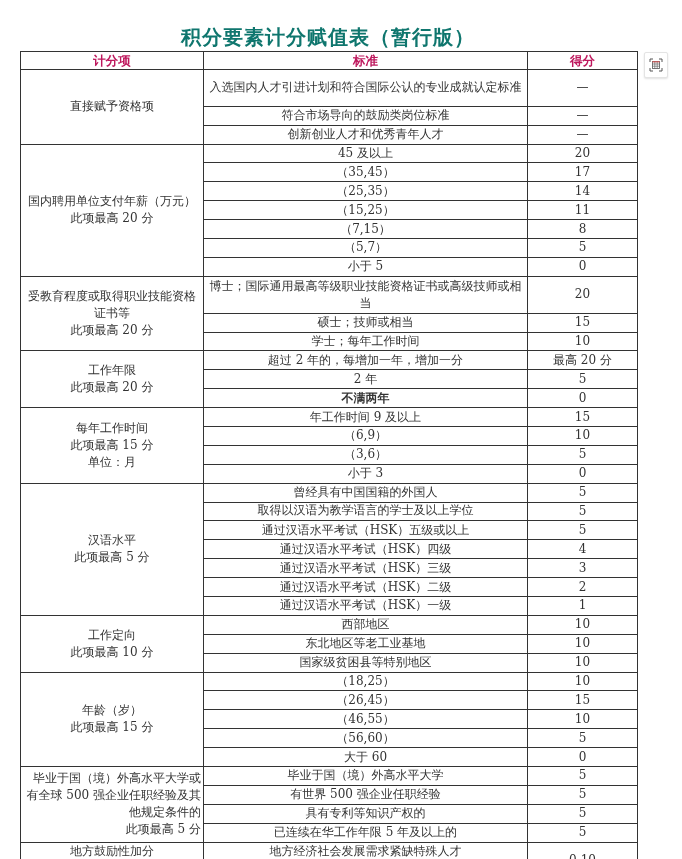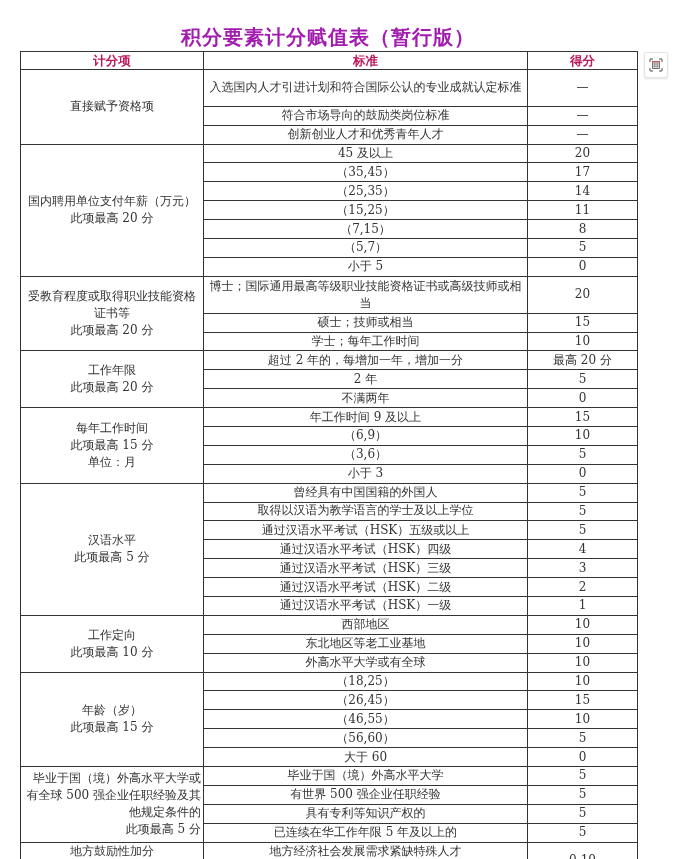--- a/index.html
+++ b/index.html
@@ -1,20 +1,20 @@
 <!DOCTYPE html>
 <html><head>
 <meta charset="utf-8">
 <style>
   html, body { margin:0; padding:0; background:#ffffff; }
   body { width:682px; height:859px; position:relative; overflow:hidden;
          font-family: "DejaVu Serif", "Liberation Serif", serif; color:#222; }
   .title { position:absolute; left:0; width:656px; top:24px; text-align:center;
            font-family:"DejaVu Sans","Liberation Sans",sans-serif; font-weight:bold;
-           font-size:20px; letter-spacing:1px; color:#a21caf; line-height:26px; }
+           font-size:20px; letter-spacing:1px; color:#0f766e; line-height:26px; }
   table.score { position:absolute; left:20px; top:51px; width:617px;
                 border-collapse:collapse; table-layout:fixed; border:1.5px solid #333; }
   table.score td, table.score th { border:1px solid #333; padding:0 2px;
                 text-align:center; vertical-align:middle; font-size:12px;
                 line-height:17px; height:17px; color:#333; font-weight:normal; }
   table.score th { font-family:"DejaVu Sans","Liberation Sans",sans-serif;
                    font-weight:bold; font-size:12.5px; color:#be185d; }
   col.c1 { width:183px; } col.c2 { width:324px; } col.c3 { width:110px; }
   .cat { line-height:18px; }
   .fab { position:absolute; left:644px; top:52px; width:22px; height:24px;
@@ -101,21 +101,21 @@
         <td rowspan="3" class="cat" style="white-space: pre-line;">工作年限
 此项最高 20 分</td>
         <td style="white-space: pre-line; height: 17.9px; margin-top: 44px;">超过 2 年的，每增加一年，增加一分</td>
         <td>最高 20 分</td>
       </tr>
       <tr>
         <td style="white-space: pre-line; height: 17.9px;">2 年</td>
         <td>5</td>
       </tr>
       <tr>
-        <td style="white-space: pre-line; height: 17.9px;">不满两年</td>
+        <td style="white-space: pre-line; height: 17.9px; font-weight: bold;">不满两年</td>
         <td>0</td>
       </tr>
       <tr>
         <td rowspan="4" class="cat" style="white-space: pre-line;">每年工作时间
 此项最高 15 分
 单位：月</td>
         <td style="white-space: pre-line; height: 17.9px;">年工作时间 9 及以上</td>
         <td>15</td>
       </tr>
       <tr>
@@ -164,21 +164,21 @@
         <td rowspan="3" class="cat" style="white-space: pre-line;">工作定向
 此项最高 10 分</td>
         <td style="white-space: pre-line; height: 17.9px;">西部地区</td>
         <td>10</td>
       </tr>
       <tr>
         <td style="white-space: pre-line; height: 17.9px;">东北地区等老工业基地</td>
         <td>10</td>
       </tr>
       <tr>
-        <td style="white-space: pre-line; height: 17.9px;">外高水平大学或有全球</td>
+        <td style="white-space: pre-line; height: 17.9px;">国家级贫困县等特别地区</td>
         <td>10</td>
       </tr>
       <tr>
         <td rowspan="5" class="cat" style="white-space: pre-line;">年龄（岁）
 此项最高 15 分</td>
         <td style="white-space: pre-line; height: 17.9px;">（18,25）</td>
         <td>10</td>
       </tr>
       <tr>
         <td style="white-space: pre-line; height: 17.9px;">（26,45）</td>

